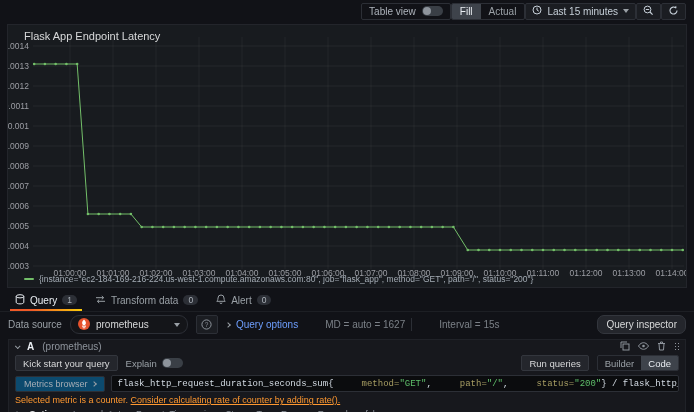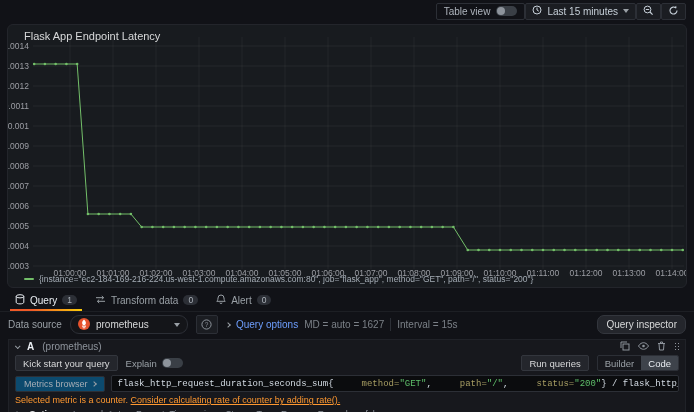--- a/index.html
+++ b/index.html
@@ -19,21 +19,21 @@
     font-family:inherit; cursor:pointer; }
   .seg.active { background:#3e434b; color:#e9edf2; }
   .tb-btn { display:flex; align-items:center; gap:5px; border:1px solid #2c2f36; border-radius:2px;
     background:#1b1d22; color:#c7d0d9; font-size:10px; height:17px; padding:0 6px;
     font-family:inherit; cursor:pointer; }
   .caret-down { width:0; height:0; border-left:3px solid transparent; border-right:3px solid transparent;
     border-top:4px solid #9aa0a6; display:inline-block; }
 
   
   .panel { position:relative; margin:2px 7px 0 7px; width:680px; height:264px;
-    background:#181b1f; border:1px solid #23252b; border-radius:6px; }
+    background:#181b1f; border:1px solid #23252b; border-radius:0; }
   .panel-title { position:absolute; top:5px; left:16px; font-size:11px; color:#d8d9da; font-weight:500; }
   #chart-svg { position:absolute; inset:0; width:100%; height:100%; }
   .legend { position:absolute; left:16px; bottom:3px; display:flex; align-items:center; gap:5px; }
   .legend-swatch { width:10px; height:2px; border-radius:1px; display:inline-block; }
   .legend-text { font-size:8.5px; color:#a5adb6; white-space:nowrap; }
 
   
   .tabs { height:22px; display:flex; align-items:stretch; gap:4px; padding:0 8px; margin-top:1px; }
   .tab { display:flex; align-items:center; gap:5px; padding:0 7px; font-size:10px;
     color:#9aa0a6; position:relative; cursor:pointer; }
@@ -48,21 +48,21 @@
   .ds-row { height:26px; display:flex; align-items:center; gap:8px; padding:0 8px;
     border-top:1px solid #1d1f24; }
   .ds-label { font-size:10px; color:#9aa0a6; }
   .ds-select { display:flex; align-items:center; gap:6px; background:#141519; border:1px solid #2c2f36;
     border-radius:9px; height:19px; padding:0 7px; min-width:118px; cursor:pointer; }
   .ds-select .ds-value { font-size:10px; color:#d8d9da; flex:1; }
   .help-btn { width:22px; height:19px; display:flex; align-items:center; justify-content:center;
     border:1px solid #2c2f36; border-radius:2px; background:#1b1d22; cursor:pointer; }
   .qo-group { display:flex; align-items:center; gap:6px; font-size:10px; }
   .link-blue { color:#6e9fff; cursor:pointer; }
-  .dim { color:#7b8087; }
+  .dim { color:#7b8087;margin-left:21px; }
   .vr { width:1px; height:13px; background:#2c2f36; }
   .spacer { flex:1; }
   .btn-secondary { background:#24262c; border:1px solid #33363d; border-radius:7px; color:#d8d9da;
     font-size:10px; height:19px; padding:0 8px; font-family:inherit; cursor:pointer; }
 
   
   .q-section { margin:2px 8px 0 8px; }
   .q-header { height:14px; display:flex; align-items:center; gap:8px; background:#17181d;
     border:1px solid #202228; border-bottom:none; padding:0 6px; font-size:10px; }
   .q-ref { color:#e9edf2; font-weight:600; }
@@ -110,20 +110,24 @@
 <body>
 
 <div class="screen">
 
   <div class="toolbar">
     <div class="tv-group">
       <span>Table view</span>
       <span class="switch">
           <span class="knob"></span>
         </span>
+    </div>
+    <div class="seg-group">
+      <button class="seg active">Fill</button>
+      <button class="seg">Actual</button>
     </div>
     <button class="tb-btn">
       <span>
         <svg width="10" height="10" viewBox="0 0 10 10">
             <circle cx="5" cy="5" r="4" fill="none" stroke="#c7d0d9" stroke-width="1"></circle>
             <path d="M5 2.6V5l1.8 1.2" fill="none" stroke="#c7d0d9" stroke-width="1"></path>
           </svg>
       </span>
       <span>Last 15 minutes</span>
       <span class="caret-down"></span>

